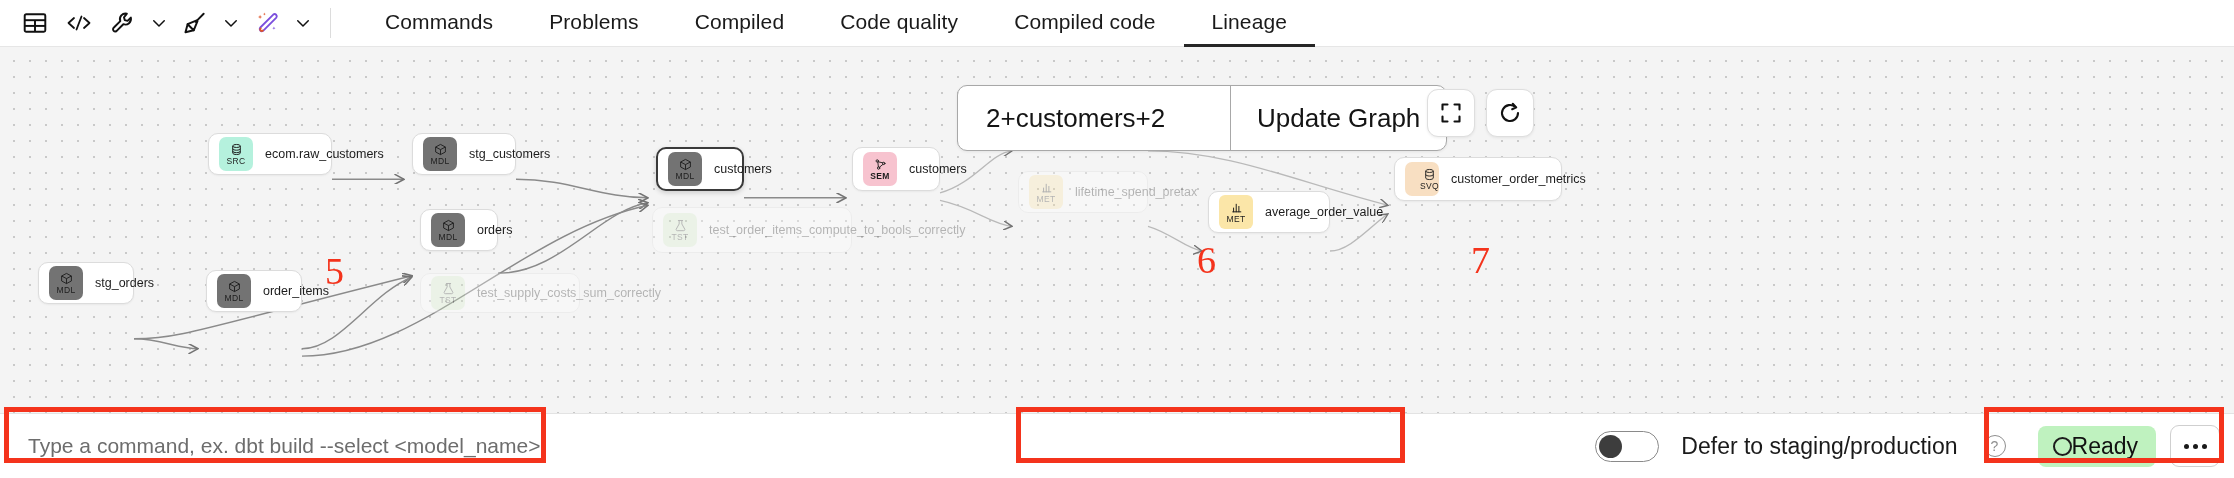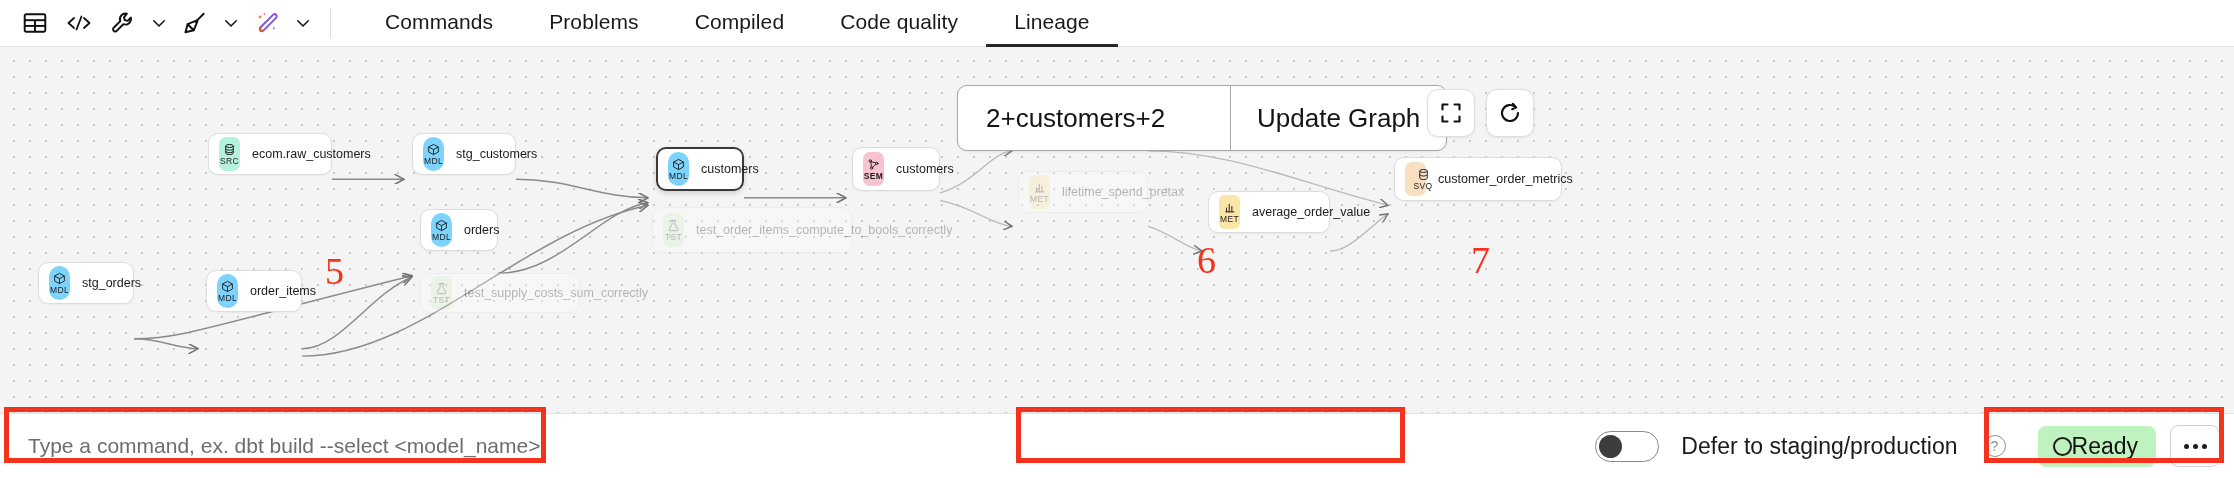--- a/index.html
+++ b/index.html
@@ -102,37 +102,37 @@
   }
   .node.selected {
     border: 2px solid #3a3a3a;
     box-shadow: 0 2px 5px rgba(0,0,0,.16);
   }
   .node.ghost {
     opacity: .30;
     box-shadow: none;
   }
   .badge {
-    width: 21px; height: 34px;
+    width: 34px; height: 34px;
     border-radius: 7px;
     display: flex; flex-direction: column;
     align-items: center; justify-content: center;
     gap: 0px;
     flex: 0 0 auto;
   }
   .badge svg { display:block; }
   .badge .btxt {
     font-size: 8.5px;
     letter-spacing: .3px;
     color: #1d1d1d;
     line-height: 8px;
     margin-top: 1px;
   }
   .badge.src { background: #b5f1dd; }
-  .badge.mdl { background: #7dd3fc; border-radius: 12px; }
+  .badge.mdl { background: #737373; }
   .badge.sem { background: #f7c3cf; font-weight: bold; }
   .badge.met { background: #fbe6a8; border-radius: 6px; }
   .badge.tst { background: #d8f0cc; }
   .badge.svq { background: #f8dfc2; padding-left: 15px; }
   .node-label {
     font-size: 12.5px;
     color: #1c1c1c;
     white-space: nowrap;
   }
   .node-label.two-line { white-space: normal; line-height: 14px; }
@@ -360,20 +360,21 @@
       </div>
 
       <div class="tool-sep"></div>
     </div>
 
     <div class="tabs">
       <div class="tab">Commands</div>
       <div class="tab">Problems</div>
       <div class="tab">Compiled</div>
       <div class="tab">Code quality</div>
+      <div class="tab">Compiled code</div>
       <div class="tab active">Lineage</div>
     </div>
   </div>
 
   <div class="canvas">
 
     <svg class="edges" viewBox="0 0 2234 296" preserveAspectRatio="none">
       <defs>
         <marker id="ah" markerWidth="9" markerHeight="7" refX="8" refY="3.5" orient="auto">
           <polyline points="0,0 8,3.5 0,7" fill="none" stroke="#737373" stroke-width="1.1"></polyline>

